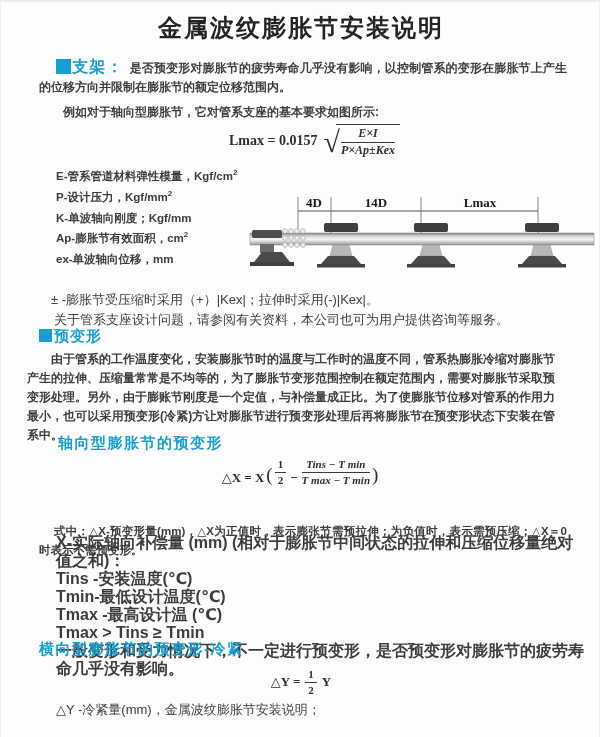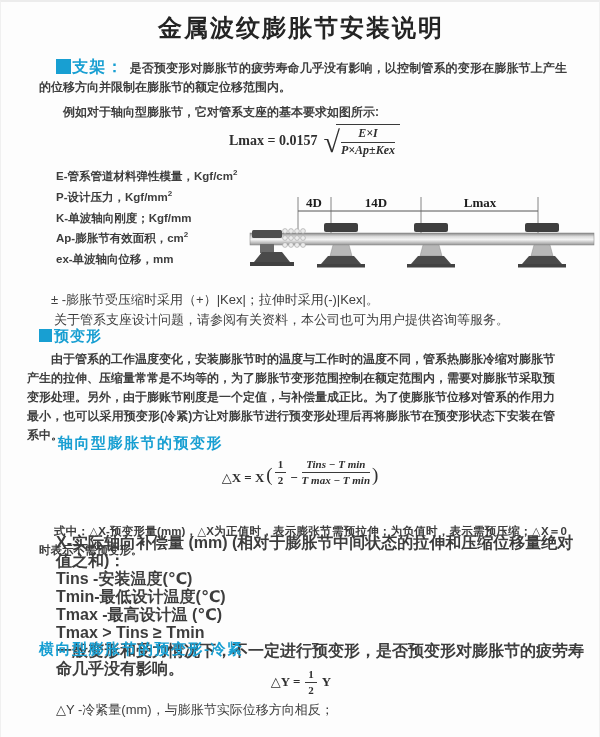--- a/index.html
+++ b/index.html
@@ -191,15 +191,15 @@
 
   <div class="abs formula f3" style="top:666px;">
     <span>△Y =</span>
     <span class="frac">
       <span class="fn">1</span>
       <span class="fd">2</span>
     </span>
     <span>Y</span>
   </div>
 
-  <div class="abs note" style="top:699px; left:55px;">△Y -冷紧量(mm)，与膨胀节实际位移方向相反；</div>
+  <div class="abs note" style="top:699px; left:55px;">△Y -冷紧量(mm)，金属波纹膨胀节安装说明；</div>
 
 </div>
 
 </body></html>

